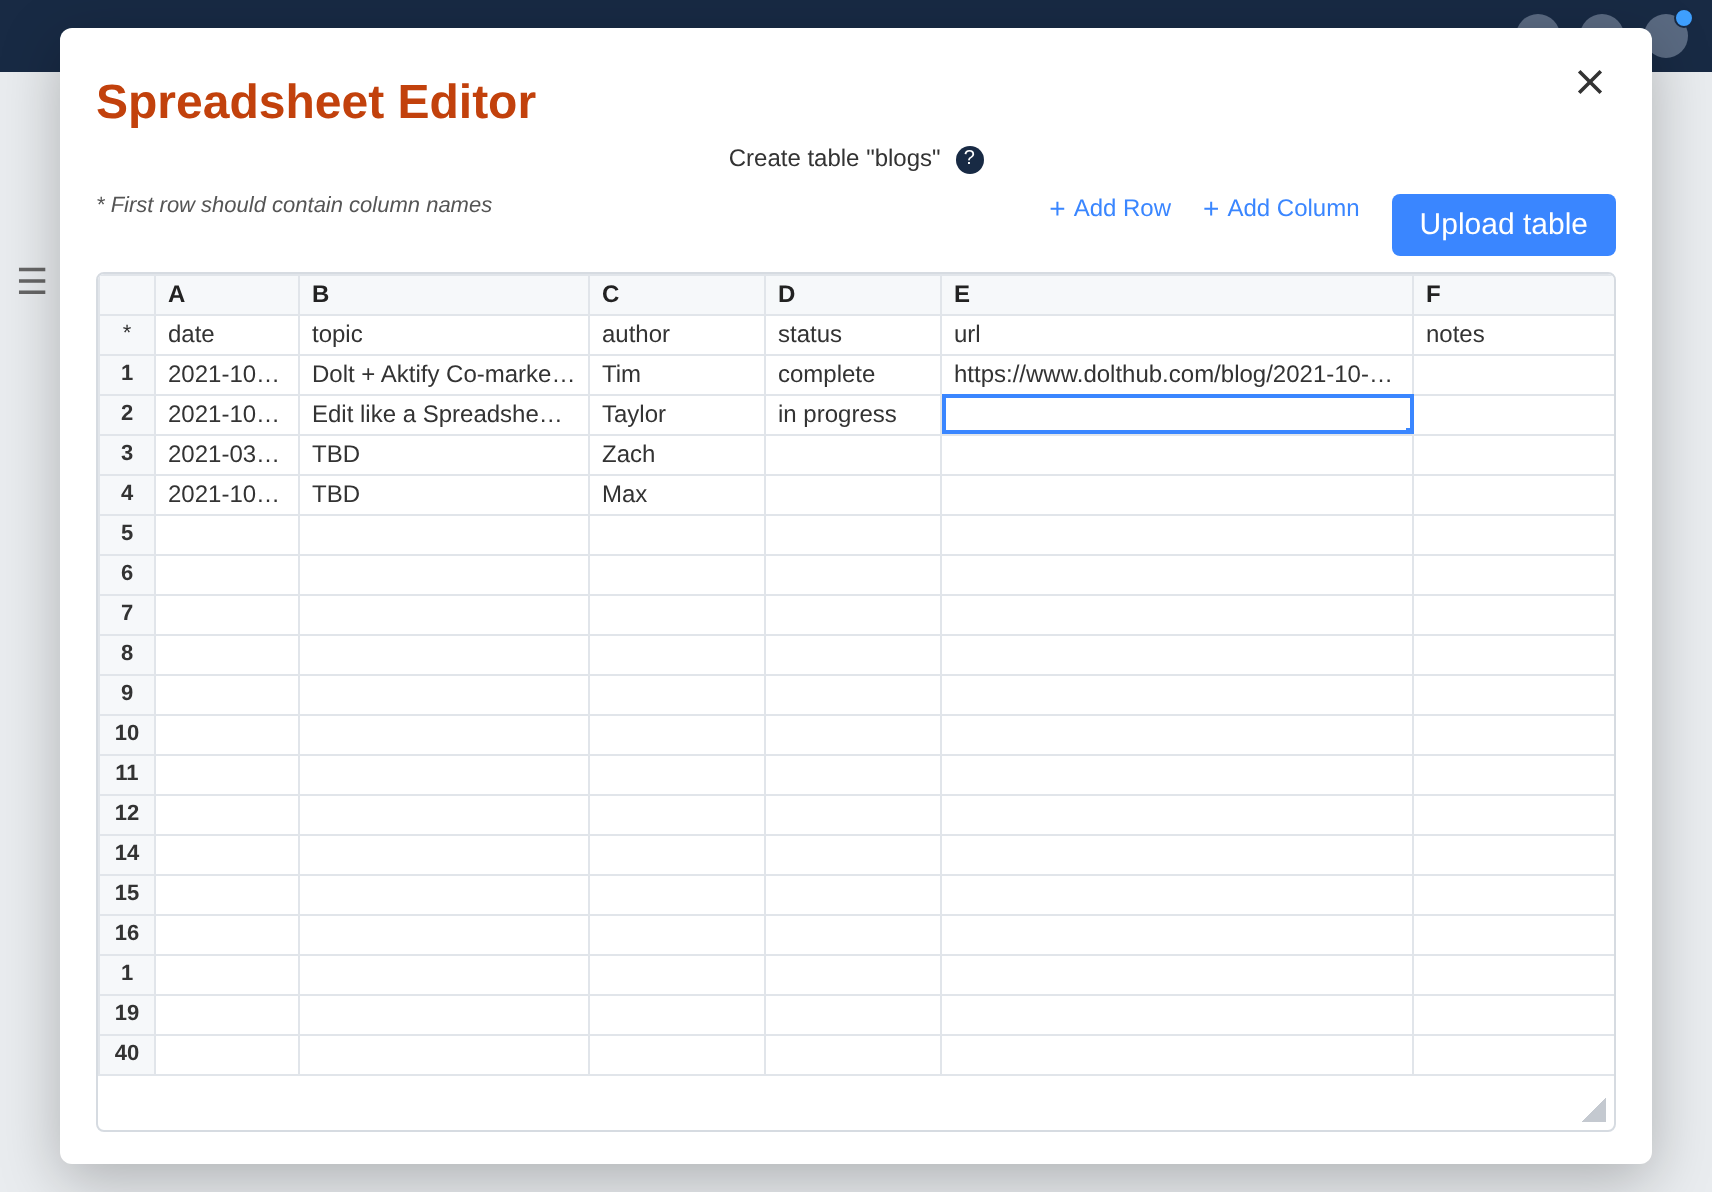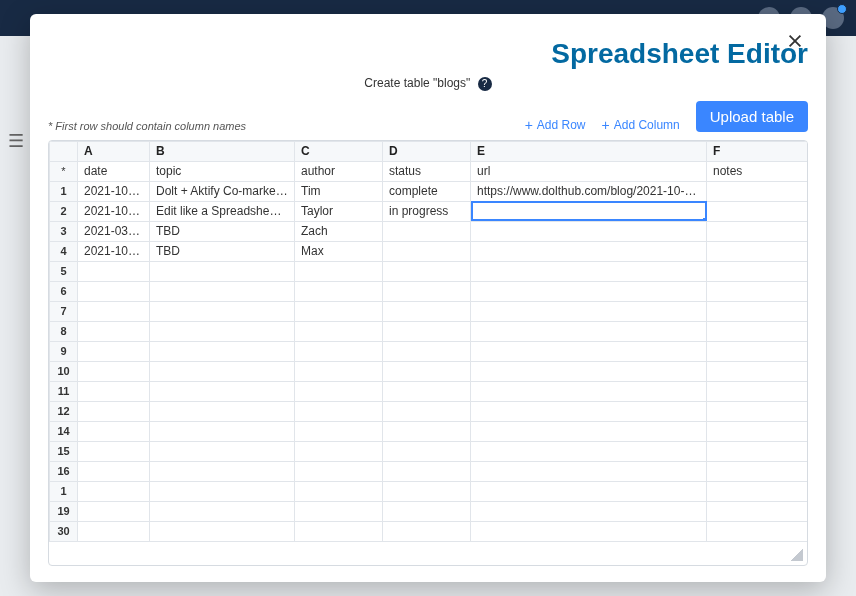--- a/index.html
+++ b/index.html
@@ -22,29 +22,29 @@
   }
   .modal {
     position: absolute; top: 14px; left: 30px; right: 30px; bottom: 14px;
     background: #fff; border-radius: 6px;
     box-shadow: 0 8px 30px rgba(0,0,0,0.25);
     padding: 24px 18px 16px 18px;
     display: flex; flex-direction: column;
   }
   .close-x { position: absolute; top: 18px; right: 22px; cursor: pointer; }
   .close-x svg { width: 18px; height: 18px; stroke: #333; stroke-width: 2; }
-  h1.title { text-align: right; font-size: 28px; color: #0369a1; font-weight: 700; }
+  h1.title { text-align: left; font-size: 24px; color: #c2410c; font-weight: 700; }
   .subtitle { text-align: center; font-size: 12px; color: #333; margin-top: 6px; }
   .subtitle .q {
     display: inline-block; width: 14px; height: 14px; border-radius: 50%;
     background: #182a44; color: #fff; font-size: 10px; line-height: 14px;
     text-align: center; margin-left: 4px; vertical-align: middle;
   }
   .toolbar-row {
-    display: flex; align-items: flex-end; margin-top: 10px; margin-bottom: 8px;
+    display: flex; align-items: flex-start; margin-top: 10px; margin-bottom: 8px;
   }
   .hint { font-size: 11px; font-style: italic; color: #555; }
   .toolbar-row .spacer { flex: 1; }
   .link-btn {
     color: #3a86ff; font-size: 12px; margin-right: 16px; cursor: pointer;
     display: inline-flex; align-items: center; gap: 4px;
   }
   .link-btn .plus { font-size: 14px; line-height: 1; }
   .primary-btn {
     background: #3a86ff; color: #fff; border: none; border-radius: 4px;
@@ -304,21 +304,21 @@
           <tr>
             <td class="rowhead">19</td>
             <td></td>
             <td></td>
             <td></td>
             <td></td>
             <td></td>
             <td></td>
           </tr>
           <tr>
-            <td class="rowhead">30</td>
+            <td class="rowhead">40</td>
             <td></td>
             <td></td>
             <td></td>
             <td></td>
             <td></td>
             <td></td>
           </tr>
         </tbody>
     </table>
     <div class="resize-handle"></div>

